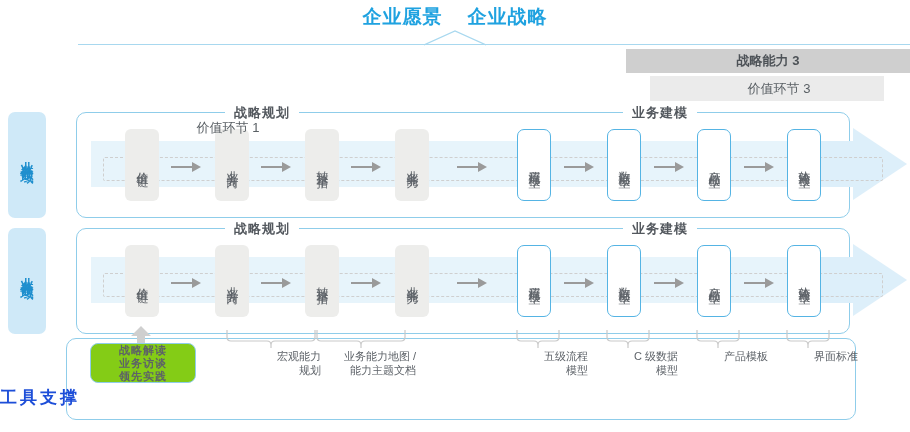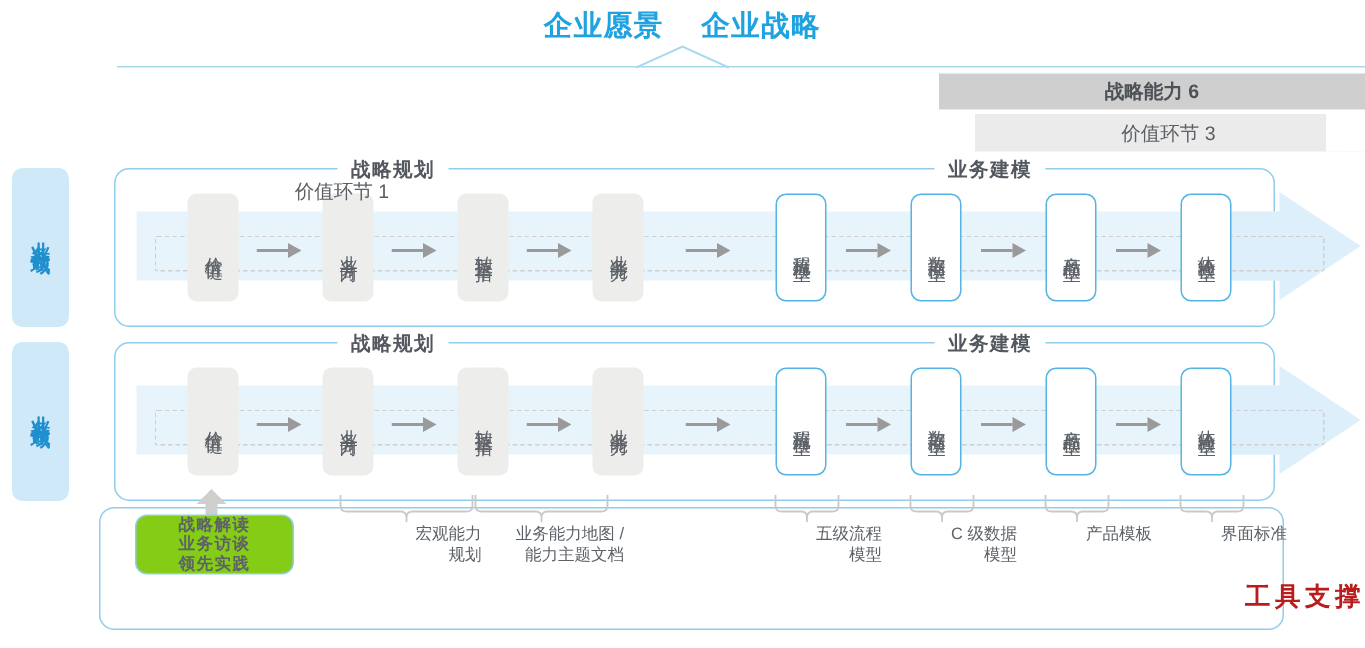--- a/index.html
+++ b/index.html
@@ -152,22 +152,22 @@
     text-align:center;box-sizing:border-box;letter-spacing:1px;
   }
 
   
   .tool-box{
     position:absolute;left:66px;top:338px;width:790px;height:82px;
     border:1.3px solid #8fcdea;border-radius:10px;background:transparent;
     box-sizing:border-box;
   }
   .tool-title{
-    position:absolute;left:0;top:386px;width:910px;text-align:right;
-    font-size:17px;font-weight:bold;color:#b91c1c;letter-spacing:3px;
+    position:absolute;left:0;top:386px;width:910px;text-align:left;
+    font-size:17px;font-weight:bold;color:#1d4ed8;letter-spacing:3px;
   }
 </style>
 </head>
 <body>
 
 <div id="root">
 
   <div class="title-wrap">
     <span>企业愿景</span>
     <span class="title-gap"></span>
@@ -176,21 +176,21 @@
 
   <div class="peak">
     <svg width="62" height="16" viewBox="0 0 62 16">
       <polyline points="0,15 31,1 62,15" fill="none" stroke="#a8d8ef" stroke-width="1.3"></polyline>
     </svg>
   </div>
   <div class="top-rule"></div>
 
   <div class="cap-row">
     <div class="cap cap3">
-      <span>战略能力 6</span>
+      <span>战略能力 3</span>
     </div>
   </div>
 
   <div class="val-row">
     <div class="val val1">
       <span class="lbl">价值环节 1</span>
     </div>
     <div class="val val3">
       <span class="lbl">价值环节 3</span>
     </div>

